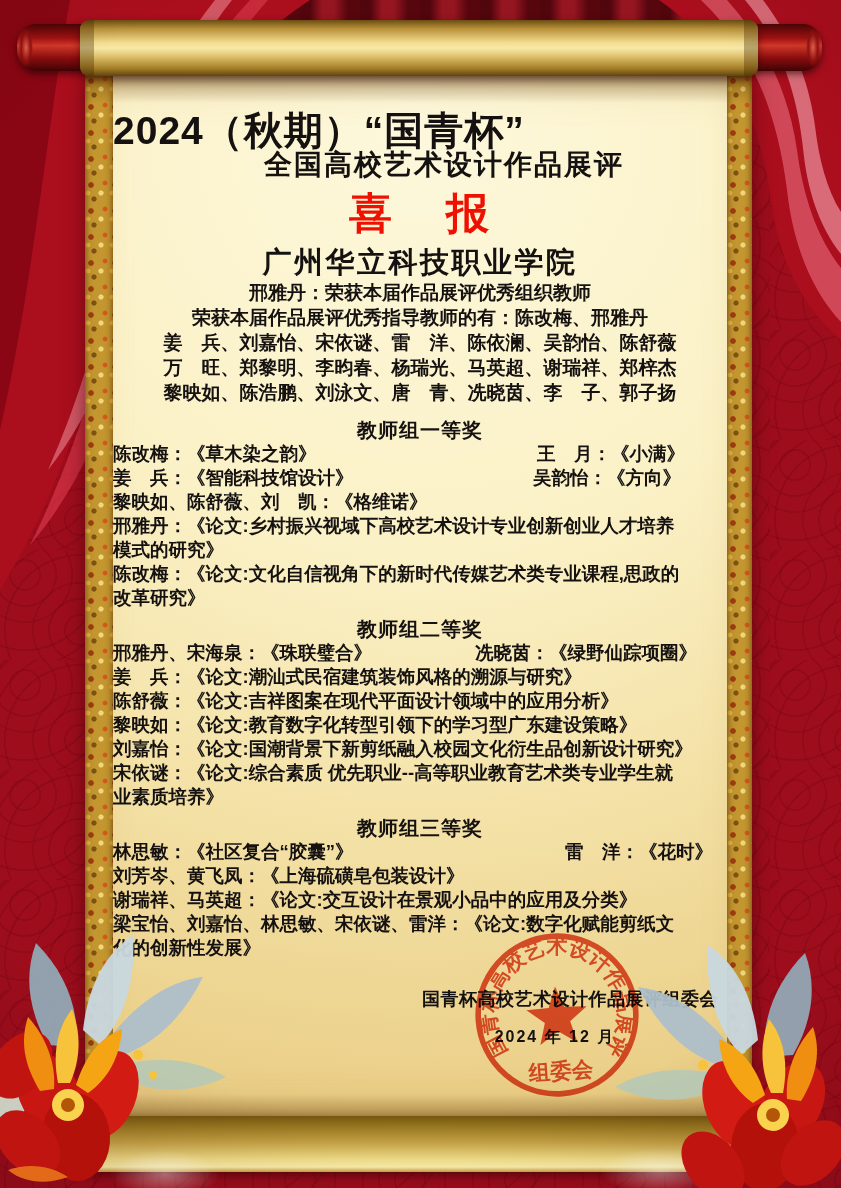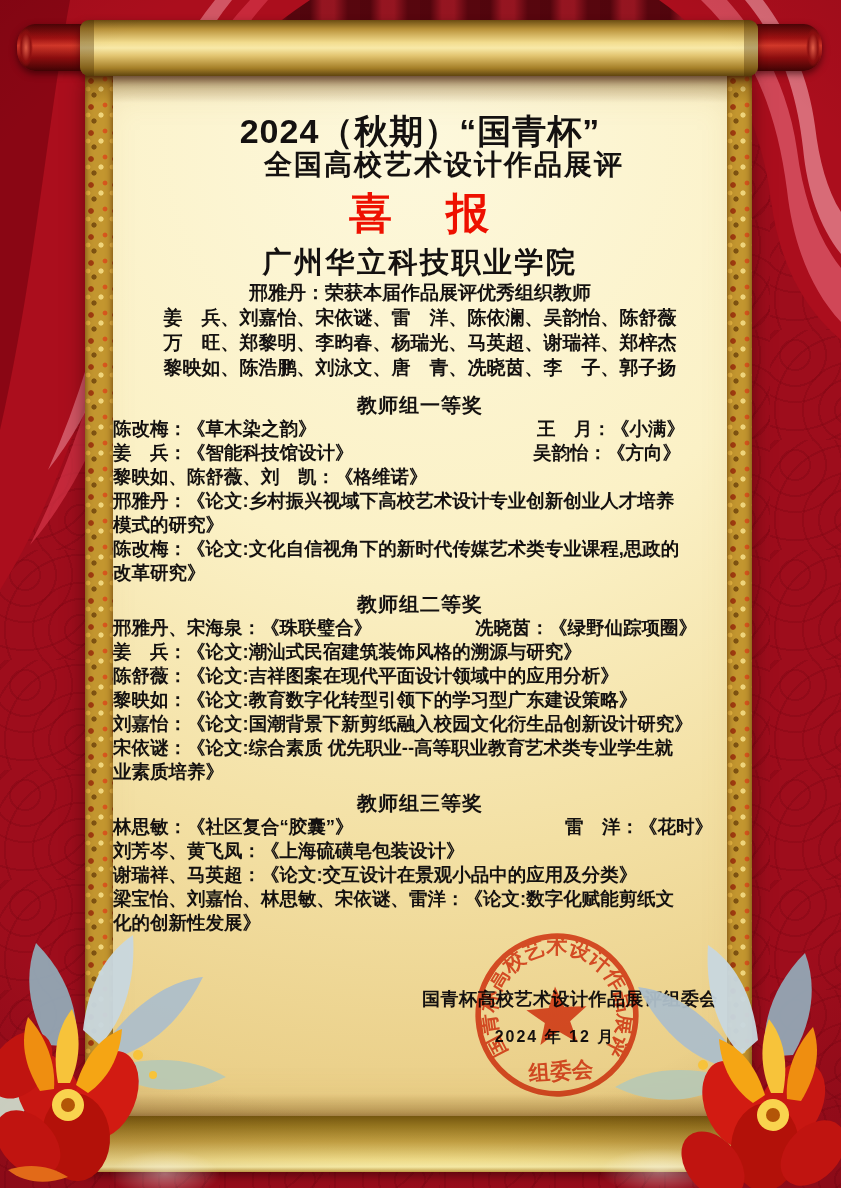--- a/index.html
+++ b/index.html
@@ -59,21 +59,21 @@
   .handle-tr,.handle-br{left:752px;border-radius:6px 18px 18px 6px / 30% 46% 46% 30%;}
   .handle-tl,.handle-tr{top:24px;}
   .handle-bl,.handle-br{top:1122px;}
   .handle::after{content:"";position:absolute;top:4px;width:14px;height:39px;border-radius:50%;
     background:radial-gradient(closest-side,#e8604a 0%, #901010 70%, rgba(0,0,0,0) 100%);}
   .handle-tl::after,.handle-bl::after{left:2px;}
   .handle-tr::after,.handle-br::after{right:2px;}
 
   
   .content{position:absolute;left:28px;top:0;width:614px;color:#141110;font-weight:700;z-index:3;}
-  .t1{margin-top:39px;font-size:34px;line-height:34px;text-align:center;letter-spacing:1px;}
+  .t1{margin-top:39px;font-size:39px;line-height:34px;text-align:left;letter-spacing:1px;}
   .t2{font-size:28px;line-height:34px;text-align:center;letter-spacing:2px;margin-left:48px;}
   .banner{font-size:43px;line-height:62px;text-align:center;color:#ee1000;word-spacing:38px;letter-spacing:2px;}
   .school{font-size:29px;line-height:36px;text-align:center;letter-spacing:2.5px;}
   .iline{font-size:19px;line-height:25px;text-align:center;}
   .heading{margin-top:13px;font-size:20px;line-height:24px;text-align:center;letter-spacing:1px;}
   .h2x{margin-top:7px;}
   .row{position:relative;font-size:18.5px;line-height:24px;text-align:left;}
   .row .r{position:absolute;top:0;}
   .wrap{width:576px;}
 
@@ -121,20 +121,21 @@
     <div class="bottom-shade"></div>
 
     <div class="content">
       <div class="t1">2024（秋期）“国青杯”</div>
       <div class="t2">全国高校艺术设计作品展评</div>
       <div class="banner">喜 报</div>
       <div class="school">广州华立科技职业学院</div>
 
       <div class="intro">
         <div class="iline">邢雅丹：荣获本届作品展评优秀组织教师</div>
+        <div class="iline">荣获本届作品展评优秀指导教师的有：陈改梅、邢雅丹</div>
         <div class="iline">姜　兵、刘嘉怡、宋依谜、雷　洋、陈依澜、吴韵怡、陈舒薇</div>
         <div class="iline">万　旺、郑黎明、李昀春、杨瑞光、马英超、谢瑞祥、郑梓杰</div>
         <div class="iline">黎映如、陈浩鹏、刘泳文、唐　青、冼晓茵、李　子、郭子扬</div>
       </div>
 
       <div class="sec">
         <div class="heading">教师组一等奖</div>
         <div class="row">
           <span class="l">陈改梅：《草木染之韵》</span>
           <span class="r" style="left:424px;">王　月：《小满》</span>

